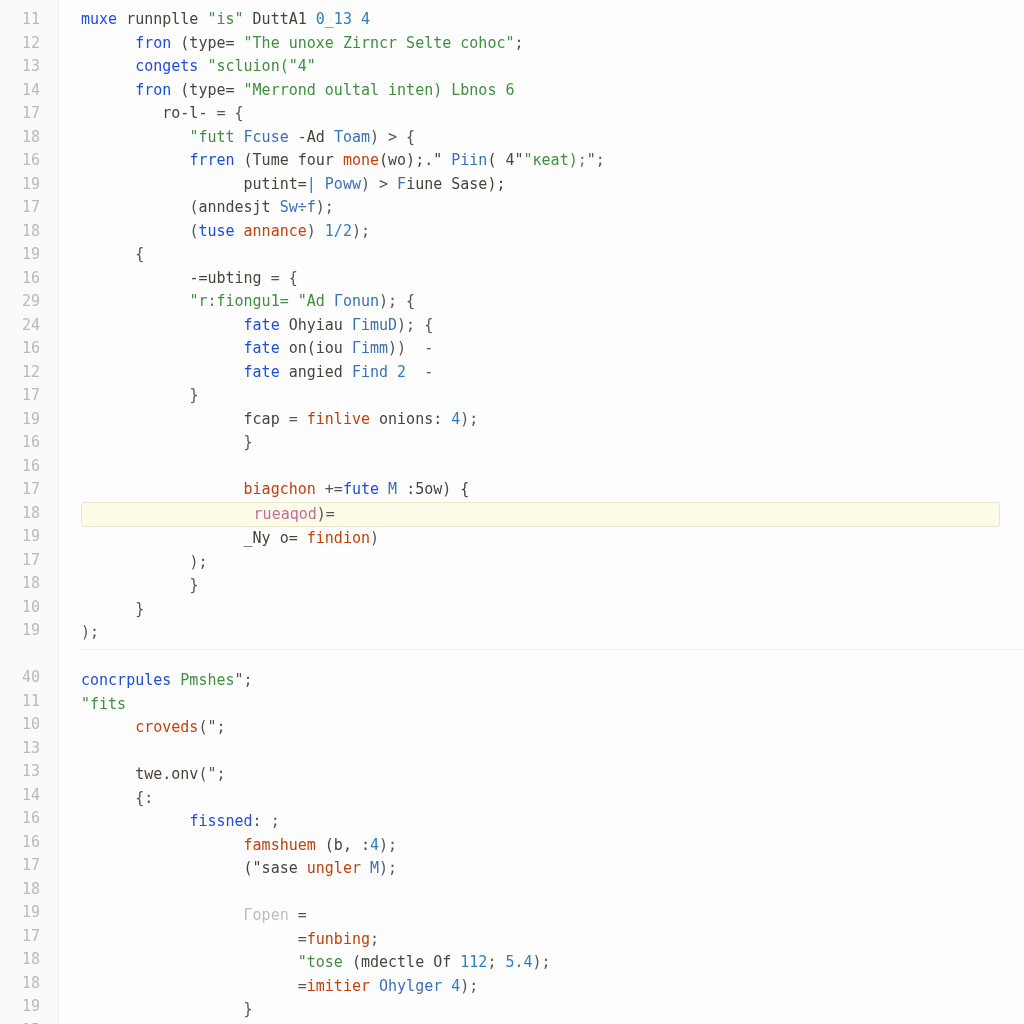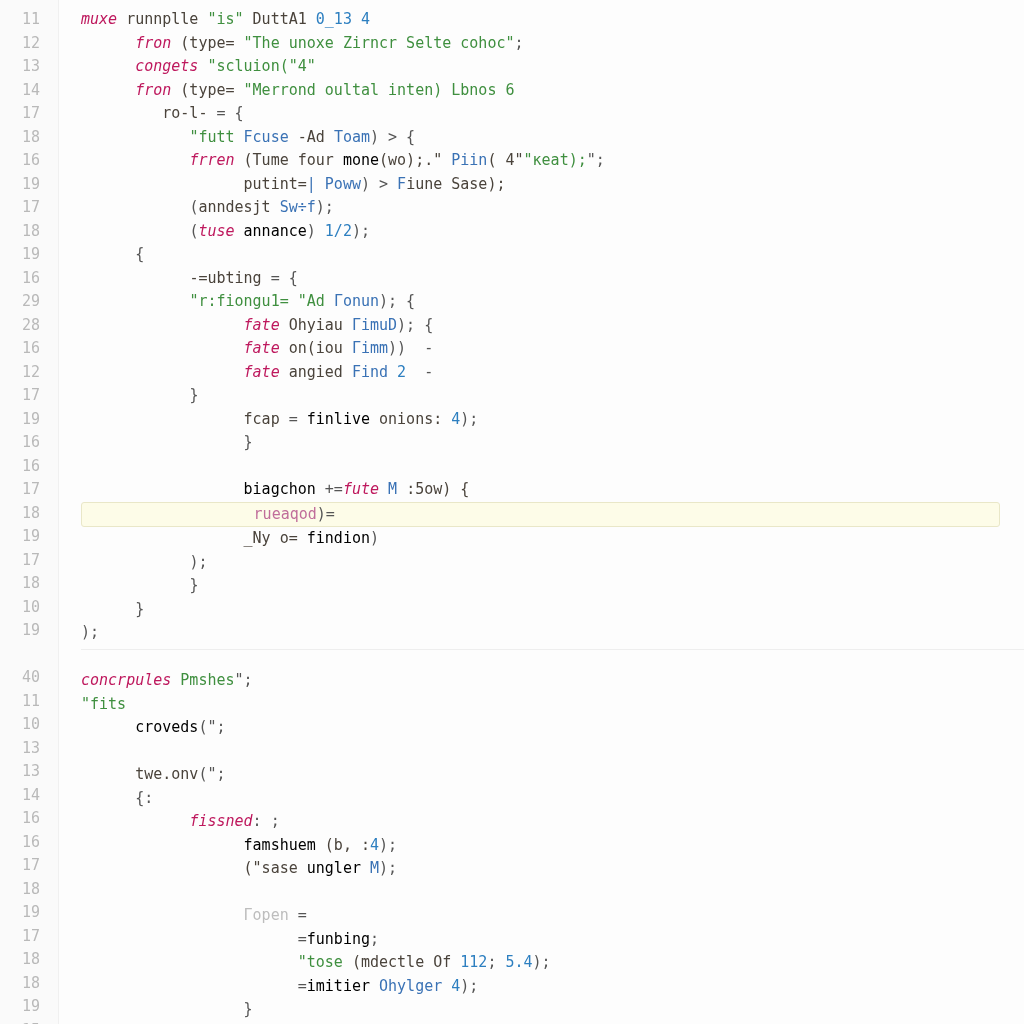--- a/index.html
+++ b/index.html
@@ -45,24 +45,24 @@
     height: 23.5px;
     position: relative;
   }
   .row.hl {
     background: #fdfce8;
     border: 1px solid #e9e7c8;
     border-radius: 3px;
     margin-right: 24px;
   }
   
-  .kw   { color: #be185d; font-style: italic; }     
+  .kw   { color: #1d4ed8; }     
   .str  { color: #3f8f3f; }     
   .typ  { color: #3a72b5; text-align: center; }     
-  .fn   { color: #000000; }     
+  .fn   { color: #c2410c; }     
   .num  { color: #2d7fc0; }
   .op   { color: #555; }
   .err  { color: #c06d9a; }     
   .txt  { color: #4a433b; }
   .pale { color: #bdbdbd; }
   .section-break {
     height: 18px;
     border-top: 1px solid #eee;
     margin-top: 4px;
     margin-bottom: -4px;
@@ -79,21 +79,21 @@
       <div class="ln">14</div>
       <div class="ln">17</div>
       <div class="ln">18</div>
       <div class="ln">16</div>
       <div class="ln">19</div>
       <div class="ln">17</div>
       <div class="ln">18</div>
       <div class="ln">19</div>
       <div class="ln">16</div>
       <div class="ln">29</div>
-      <div class="ln">28</div>
+      <div class="ln">24</div>
       <div class="ln">16</div>
       <div class="ln">12</div>
       <div class="ln">17</div>
       <div class="ln">19</div>
       <div class="ln">16</div>
       <div class="ln">16</div>
       <div class="ln">17</div>
       <div class="ln">18</div>
       <div class="ln">19</div>
       <div class="ln">17</div>

